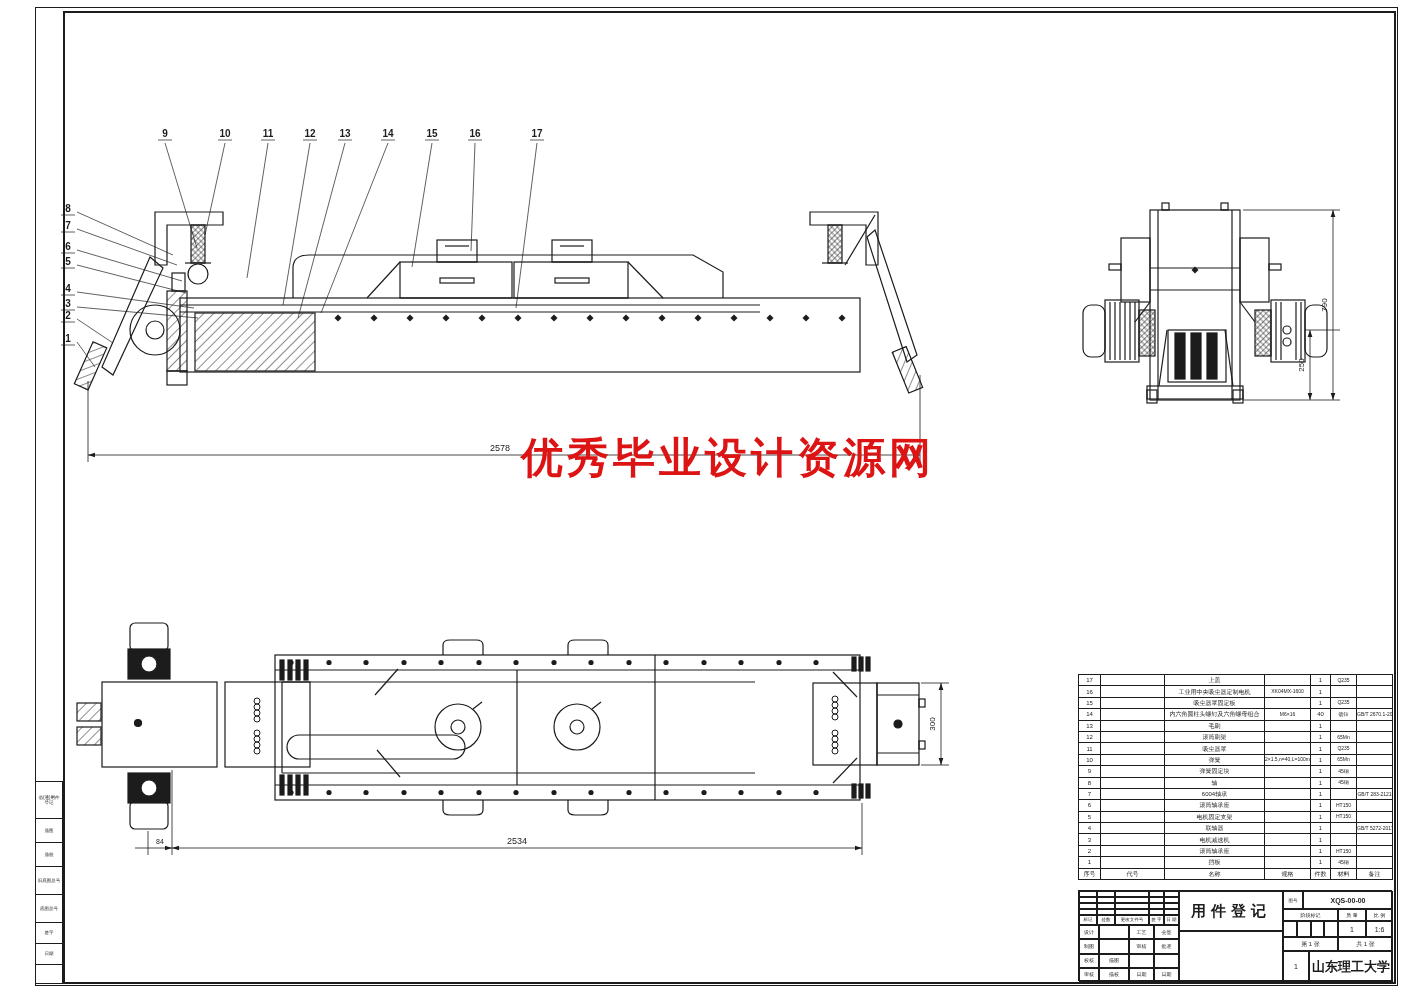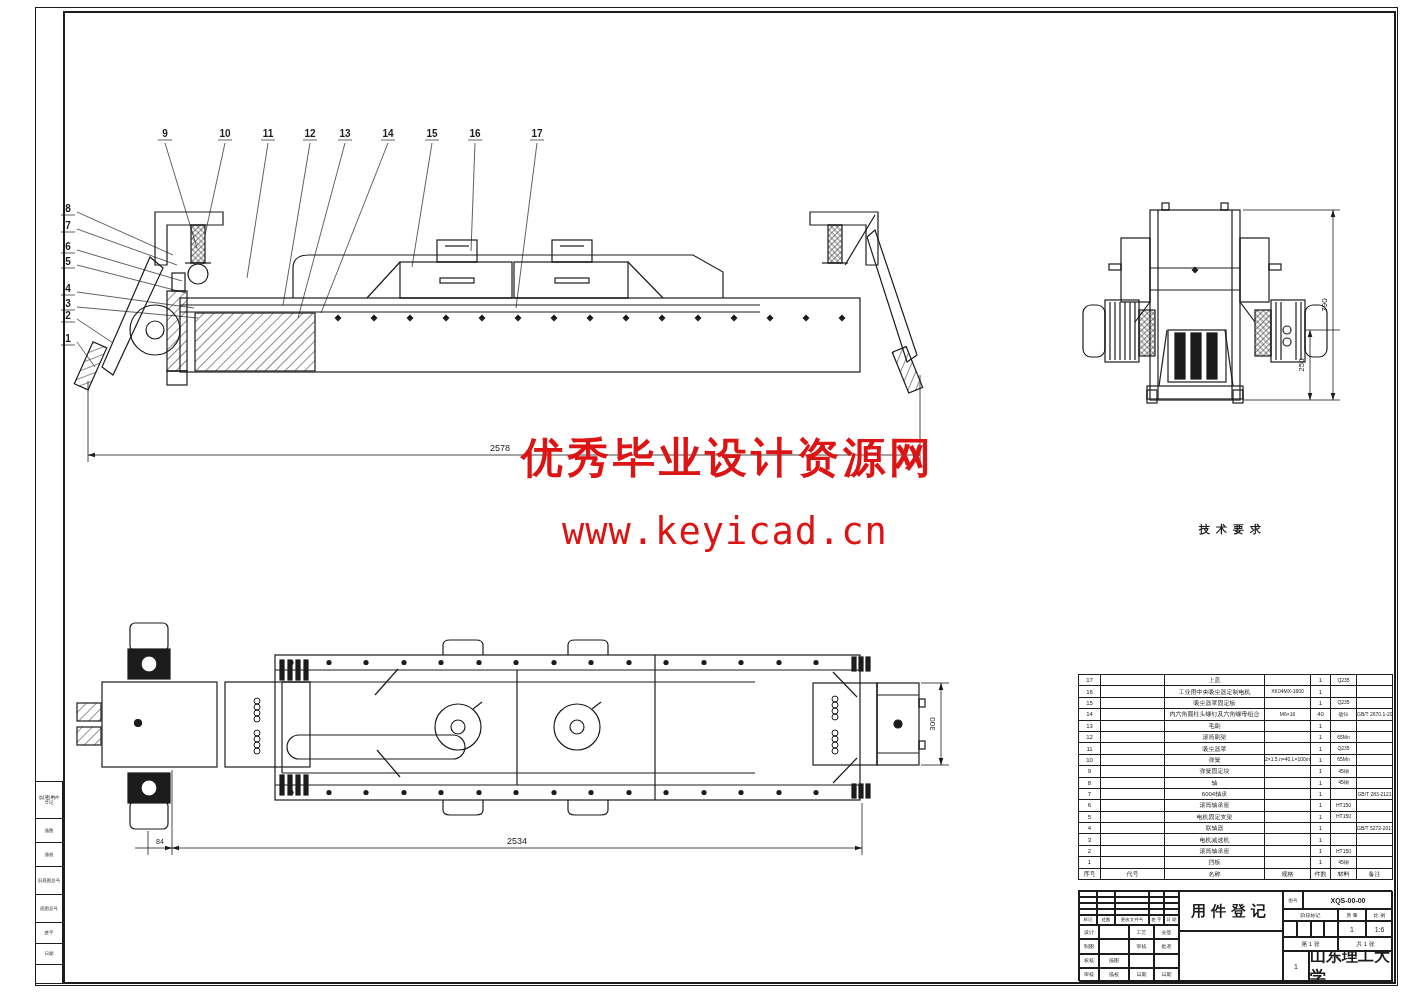--- a/index.html
+++ b/index.html
@@ -368,35 +368,21 @@
       <line x1="846" y1="68" x2="874" y2="68"></line>
       <line x1="846" y1="150" x2="874" y2="150"></line>
       <line x1="866" y1="68" x2="866" y2="150" marker-start="url(#ar)" marker-end="url(#ar)"></line>
     </g>
     <text x="85" y="229" font-size="7" text-anchor="middle">84</text>
     <text x="442" y="229" font-size="9" text-anchor="middle">2534</text>
     <text font-size="8" text-anchor="middle" transform="rotate(-90 860 109)" x="860" y="109">300</text>
   </svg>
 
   <div class="abs" id="wm1" style="color:#dd1414">优秀毕业设计资源网</div>
-  <div class="abs" id="wm2" style="color:#dd1414">www.keyicad.cn</div>
-
-  <div class="abs" id="techreq">
-    <div class="tr-title">技术要求</div>
-    <div>
-
-    <div class="tr-item"></div>
-        <div class="tr-item"></div>
-        <div class="tr-item"></div>
-        <div class="tr-item"></div>
-        <div class="tr-item"></div>
-        <div class="tr-item"></div>
-        <div class="tr-item"></div>
-      </div>
-  </div>
+
 
   <table class="abs" id="parts">
     <colgroup>
       <col style="width:22px">
         <col style="width:64px">
         <col style="width:100px">
         <col style="width:46px">
       <col style="width:20px">
         <col style="width:26px">
         <col style="width:36px">
@@ -639,16 +625,16 @@
     <div class="cell" style="left:287px;top:18px;width:27px;height:12px;font-size:5px">比 例</div>
     <div class="cell" style="left:204px;top:30px;width:14px;height:16px"></div>
     <div class="cell" style="left:218px;top:30px;width:14px;height:16px"></div>
     <div class="cell" style="left:232px;top:30px;width:13px;height:16px"></div>
     <div class="cell" style="left:245px;top:30px;width:14px;height:16px"></div>
     <div class="cell" style="left:259px;top:30px;width:28px;height:16px;font-size:7px">1</div>
     <div class="cell" style="left:287px;top:30px;width:27px;height:16px;font-size:7px">1:6</div>
     <div class="cell" style="left:204px;top:46px;width:55px;height:14px;font-size:6px">第 1 张</div>
     <div class="cell" style="left:259px;top:46px;width:55px;height:14px;font-size:6px">共 1 张</div>
     <div class="cell" style="left:204px;top:60px;width:26px;height:31px;font-size:7px">1</div>
-    <div class="cell" style="left:230px;top:60px;width:84px;height:31px;font-size:16px;font-weight:bold;font-family:'DejaVu Serif',serif">山东理工大学</div>
+    <div class="cell" style="left:230px;top:60px;width:84px;height:31px;font-size:13px;font-weight:bold;font-family:'DejaVu Serif',serif">山东理工大学</div>
   </div>
 
 </div>
 
 </body></html>

